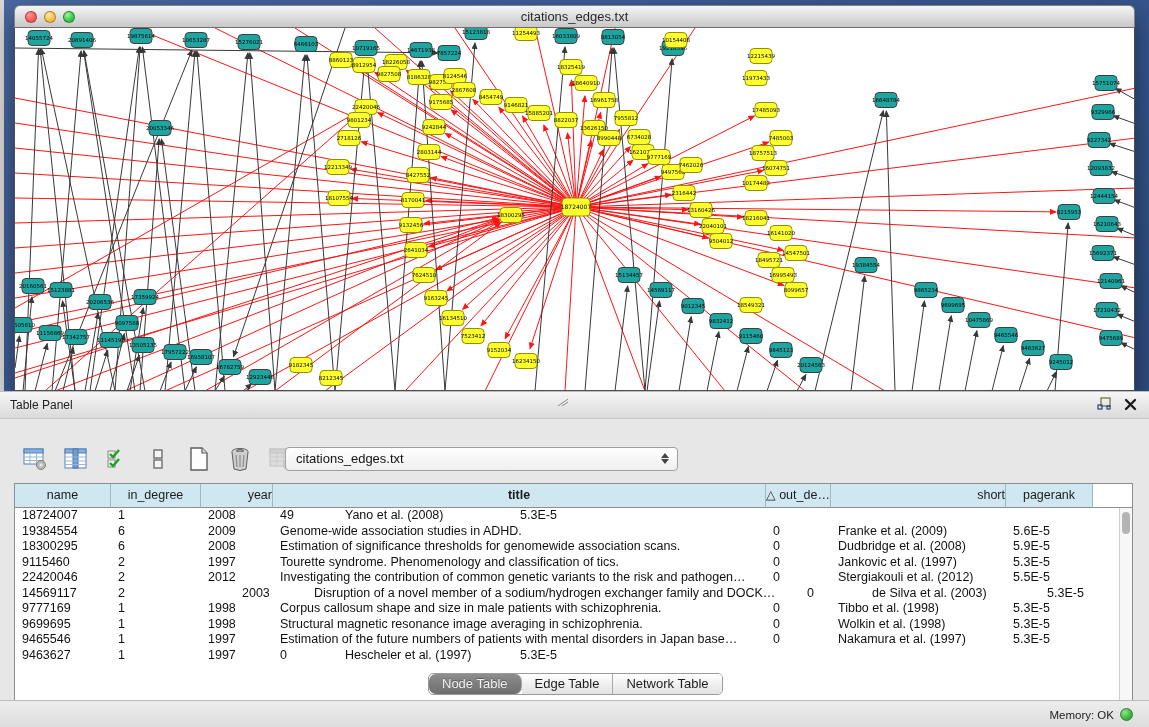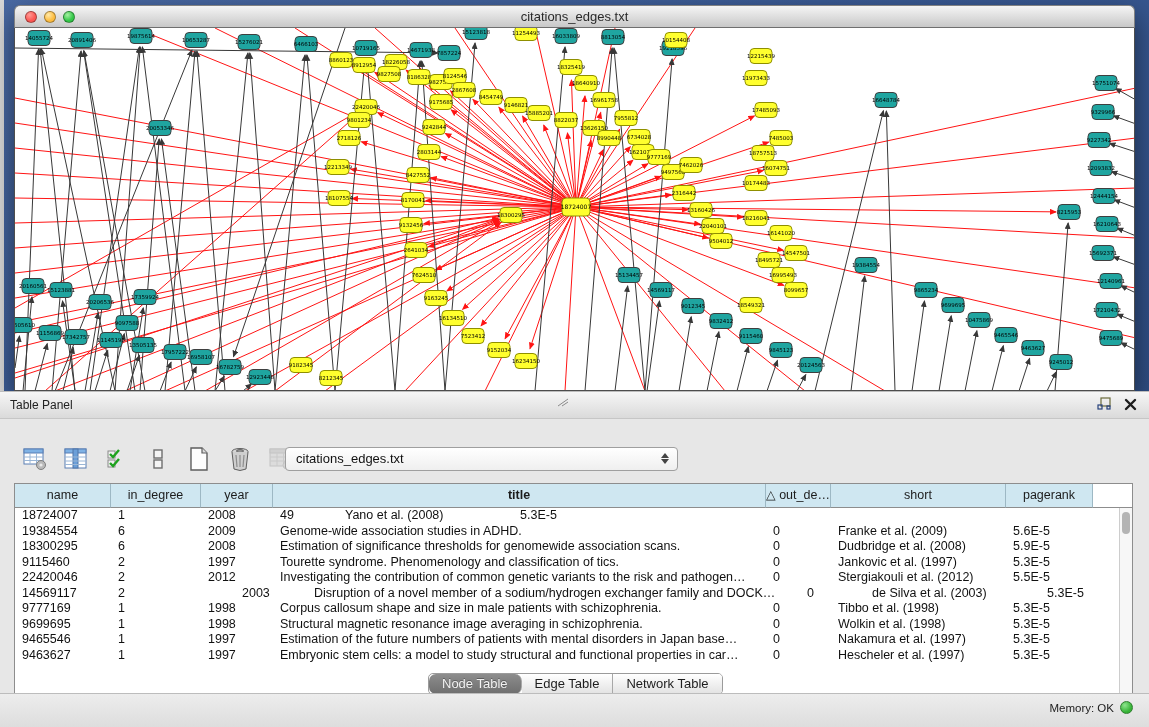--- a/index.html
+++ b/index.html
@@ -62,21 +62,21 @@
             background:#b4b4b4; border-radius:4px; }
 
   .tabs { position:absolute; left:428px; top:282px; display:flex; height:22px;
           border:1px solid #9b9b9b; border-radius:5px; overflow:hidden;
           box-shadow:inset 0 1px 0 rgba(255,255,255,.7); }
   .tab { font-size:13px; line-height:20px; padding:0 13px; background:linear-gradient(#ffffff,#e2e2e2);
          color:#1d1d1d; border-right:1px solid #a8a8a8; }
   .tab.sel { background:linear-gradient(#8d8d8d,#6e6e6e); color:#f2f2f2; text-shadow:0 -1px 0 rgba(0,0,0,.3);border-radius:7px; }
   .tab:last-child { border-right:none; }
 
-  .status { position:absolute; left:0; bottom:0; width:1149px; height:34px;
+  .status { position:absolute; left:0; bottom:0; width:1149px; height:27px;
             background:linear-gradient(#ededed,#dddddd); border-top:1px solid #bcbcbc; }
   .mem { position:absolute; right:16px; top:0; height:27px; display:flex; align-items:center; gap:6px; }
   .mem span { font-size:11.5px; color:#222; }
   .memdot { width:13px; height:13px; border-radius:50%; border:1px solid #2f7d2f;
             background:radial-gradient(circle at 35% 30%,#8fe58f,#35b235 65%); }
 </style>
 </head>
 <body>
 
 <div id="stage">
@@ -836,24 +836,24 @@
       <span class="arrows">
         <div class="arr-up"></div>
           <div class="arr-dn"></div>
       </span>
     </div>
 
     <div class="tablebox">
       <div class="thead" id="thead">
           <div class="hcell" style="width: 96px;">name</div>
           <div class="hcell" style="width: 90px;">in_degree</div>
-          <div class="hcell" style="width: 72px;">year</div>
+          <div class="hcell" style="width: 72px; text-align: right;">year</div>
           <div class="hcell" style="width: 493px; font-weight: bold;">title</div>
           <div class="hcell" style="width: 65px;">△ out_de…</div>
-          <div class="hcell" style="width: 175px;">short</div>
+          <div class="hcell" style="width: 175px; text-align: right;">short</div>
           <div class="hcell" style="width: 87px;">pagerank</div>
           <div class="hfill"></div>
         </div>
       <div class="tbody" id="tbody">
           <div class="trow">
             <div class="cell" style="width: 96px;">18724007</div>
             <div class="cell" style="width: 90px;">1</div>
             <div class="cell" style="width: 72px;">2008</div>
             <div class="cell" style="width: 65px;">49</div>
             <div class="cell" style="width: 175px;">Yano et al. (2008)</div>
@@ -928,21 +928,20 @@
             <div class="cell" style="width: 72px;">1997</div>
             <div class="cell" style="width: 493px;">Estimation of the future numbers of patients with mental disorders in Japan base…</div>
             <div class="cell" style="width: 65px;">0</div>
             <div class="cell" style="width: 175px;">Nakamura et al. (1997)</div>
             <div class="cell" style="width: 87px;">5.3E-5</div>
           </div>
           <div class="trow">
             <div class="cell" style="width: 96px;">9463627</div>
             <div class="cell" style="width: 90px;">1</div>
             <div class="cell" style="width: 72px;">1997</div>
-            <div class="cell" style="width: 493px;">Embryonic stem cells: a model to study structural and functional properties in car…</div>
             <div class="cell" style="width: 65px;">0</div>
             <div class="cell" style="width: 175px;">Hescheler et al. (1997)</div>
             <div class="cell" style="width: 87px;">5.3E-5</div>
           </div>
         </div>
       <div class="vscroll">
         <div class="vthumb"></div>
       </div>
     </div>
 

